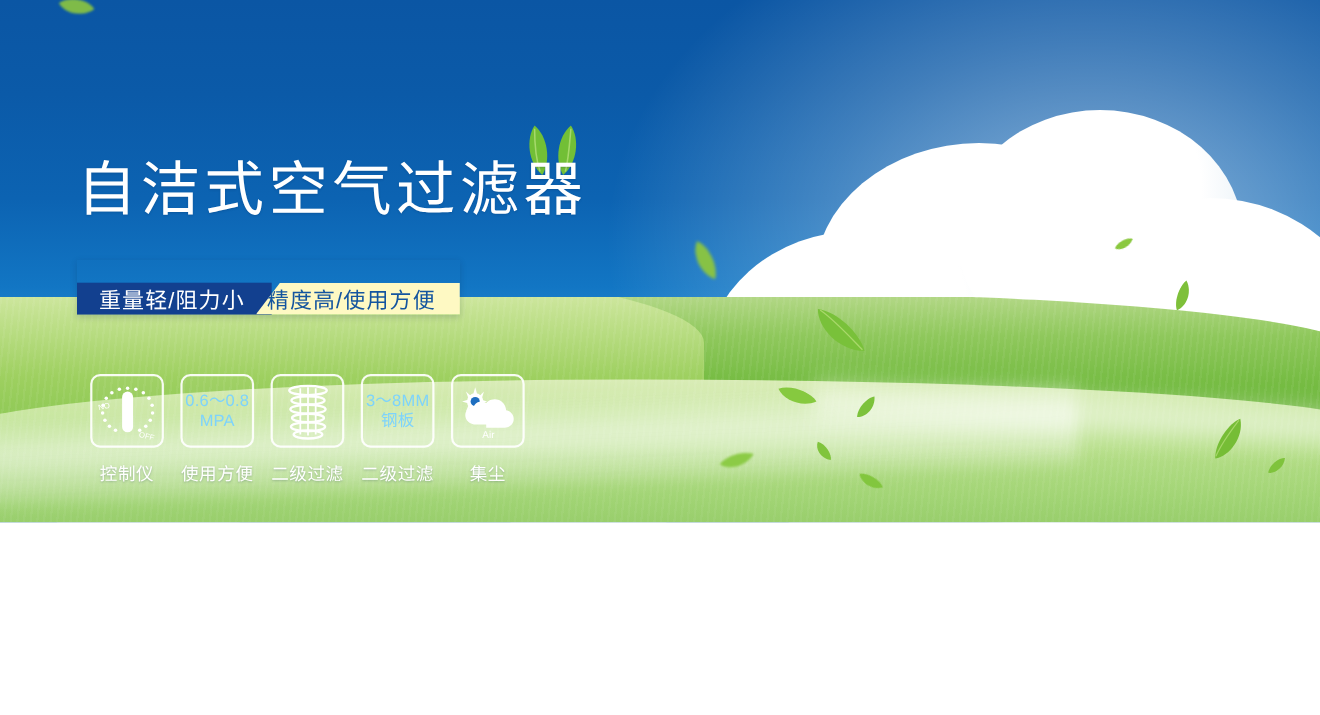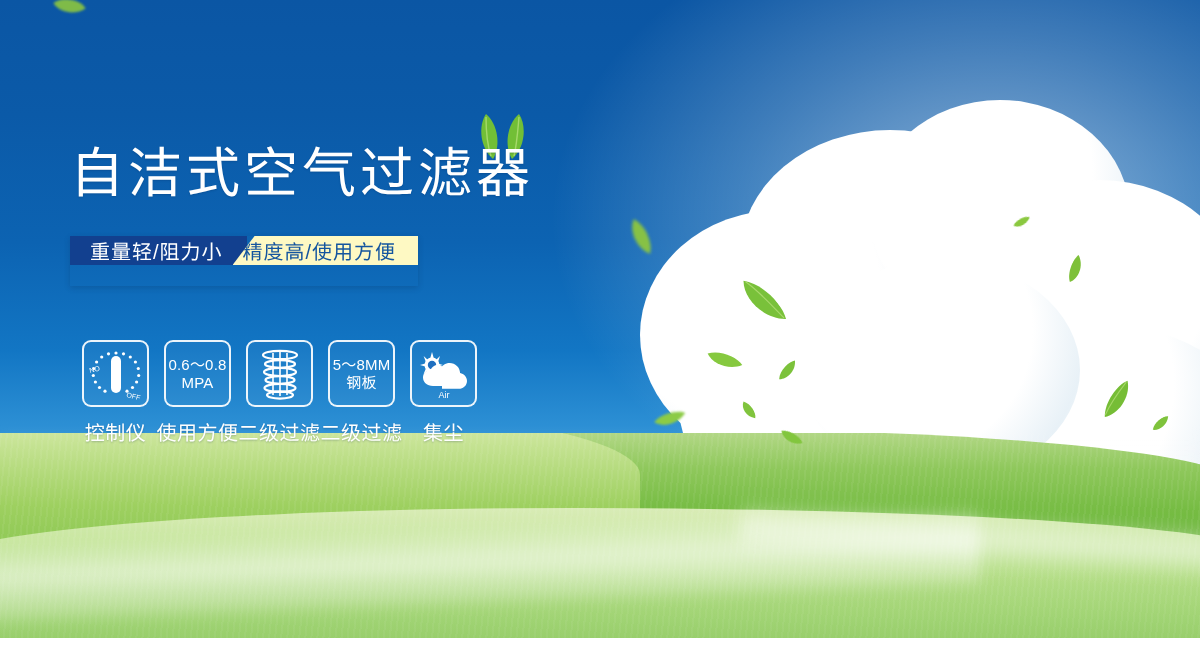--- a/index.html
+++ b/index.html
@@ -4,21 +4,21 @@
 <title>Banner</title>
 <style>
   html,body{margin:0;padding:0;}
   body{
     font-family:"Liberation Sans","DejaVu Sans",sans-serif;
     background:#fff;
   }
   .stage{
     position:relative;
     width:1200px;
-    height:638px;
+    height:475px;
     overflow:hidden;
     background:#0a5ba8;
   }
 
   
   .sky{
     position:absolute;inset:0;
     background:
       linear-gradient(to bottom,
         #0b56a4 0%,
@@ -134,21 +134,21 @@
     position:absolute;left:70px;top:146px;
     font-size:54px;letter-spacing:4px;color:#ffffff;
     font-weight:400;line-height:1;
     white-space:nowrap;
     text-shadow:0 1px 2px rgba(0,30,70,.20);
   }
 
   .sprout{position:absolute;left:470px;top:112px;width:62px;height:48px;}
 
   .tagbar{
-    position:absolute;left:70px;top:236px;height:50px;display:flex;align-items:flex-start;
+    position:absolute;left:70px;top:236px;height:50px;display:flex;align-items:flex-end;
     box-shadow:0 2px 6px rgba(0,25,60,.18);
   }
   .tag-dark{
     background:#12408f;color:#ffffff;
     display:flex;align-items:center;
     padding:0 24px 0 20px;
     font-size:20px;letter-spacing:1px;white-space:nowrap;
   }
   .tag-light{
     background:#fef9c3;color:#14559f;
@@ -171,25 +171,25 @@
   .fbox{
     width:67px;height:67px;
     border:2px solid rgba(255,255,255,.92);
     border-radius:9px;
     display:flex;align-items:center;justify-content:center;
     box-sizing:border-box;
     color:#ffffff;
     background:rgba(255,255,255,.04);
   }
   .fbox .ftext{
-    text-align:center;line-height:1.15;font-size:15px;letter-spacing:.2px;color:#ffffff;
+    text-align:center;line-height:1.15;font-size:15px;letter-spacing:.2px;color:#7dd3fc;
   }
   .fbox .ftext .l2{font-size:15px;display:block;}
   .flabel{
-    margin-top:10px;font-size:20px;color:#ffffff;white-space:nowrap;letter-spacing:.5px;
+    margin-top:10px;font-size:16px;color:#ffffff;white-space:nowrap;letter-spacing:.5px;
     text-shadow:0 1px 2px rgba(0,30,70,.25);
   }
 </style>
 </head>
 <body>
 
 <div class="stage">
 
   <div class="sky"></div>
   <div class="sky-right-glow"></div>
@@ -376,21 +376,21 @@
               <ellipse cx="25" cy="48" rx="13" ry="3.6"></ellipse>
             </g>
           </svg>
         </div>
         <div class="flabel">二级过滤</div>
       </div>
 
       <div class="feature">
         <div class="fbox">
           <div class="ftext">
-            <span>5～8MM</span>
+            <span>3～8MM</span>
             <span class="l2">钢板</span>
           </div>
         </div>
         <div class="flabel">二级过滤</div>
       </div>
 
       <div class="feature">
         <div class="fbox">
           <svg width="58" height="56" viewBox="0 0 58 56">
             <g fill="#ffffff">

